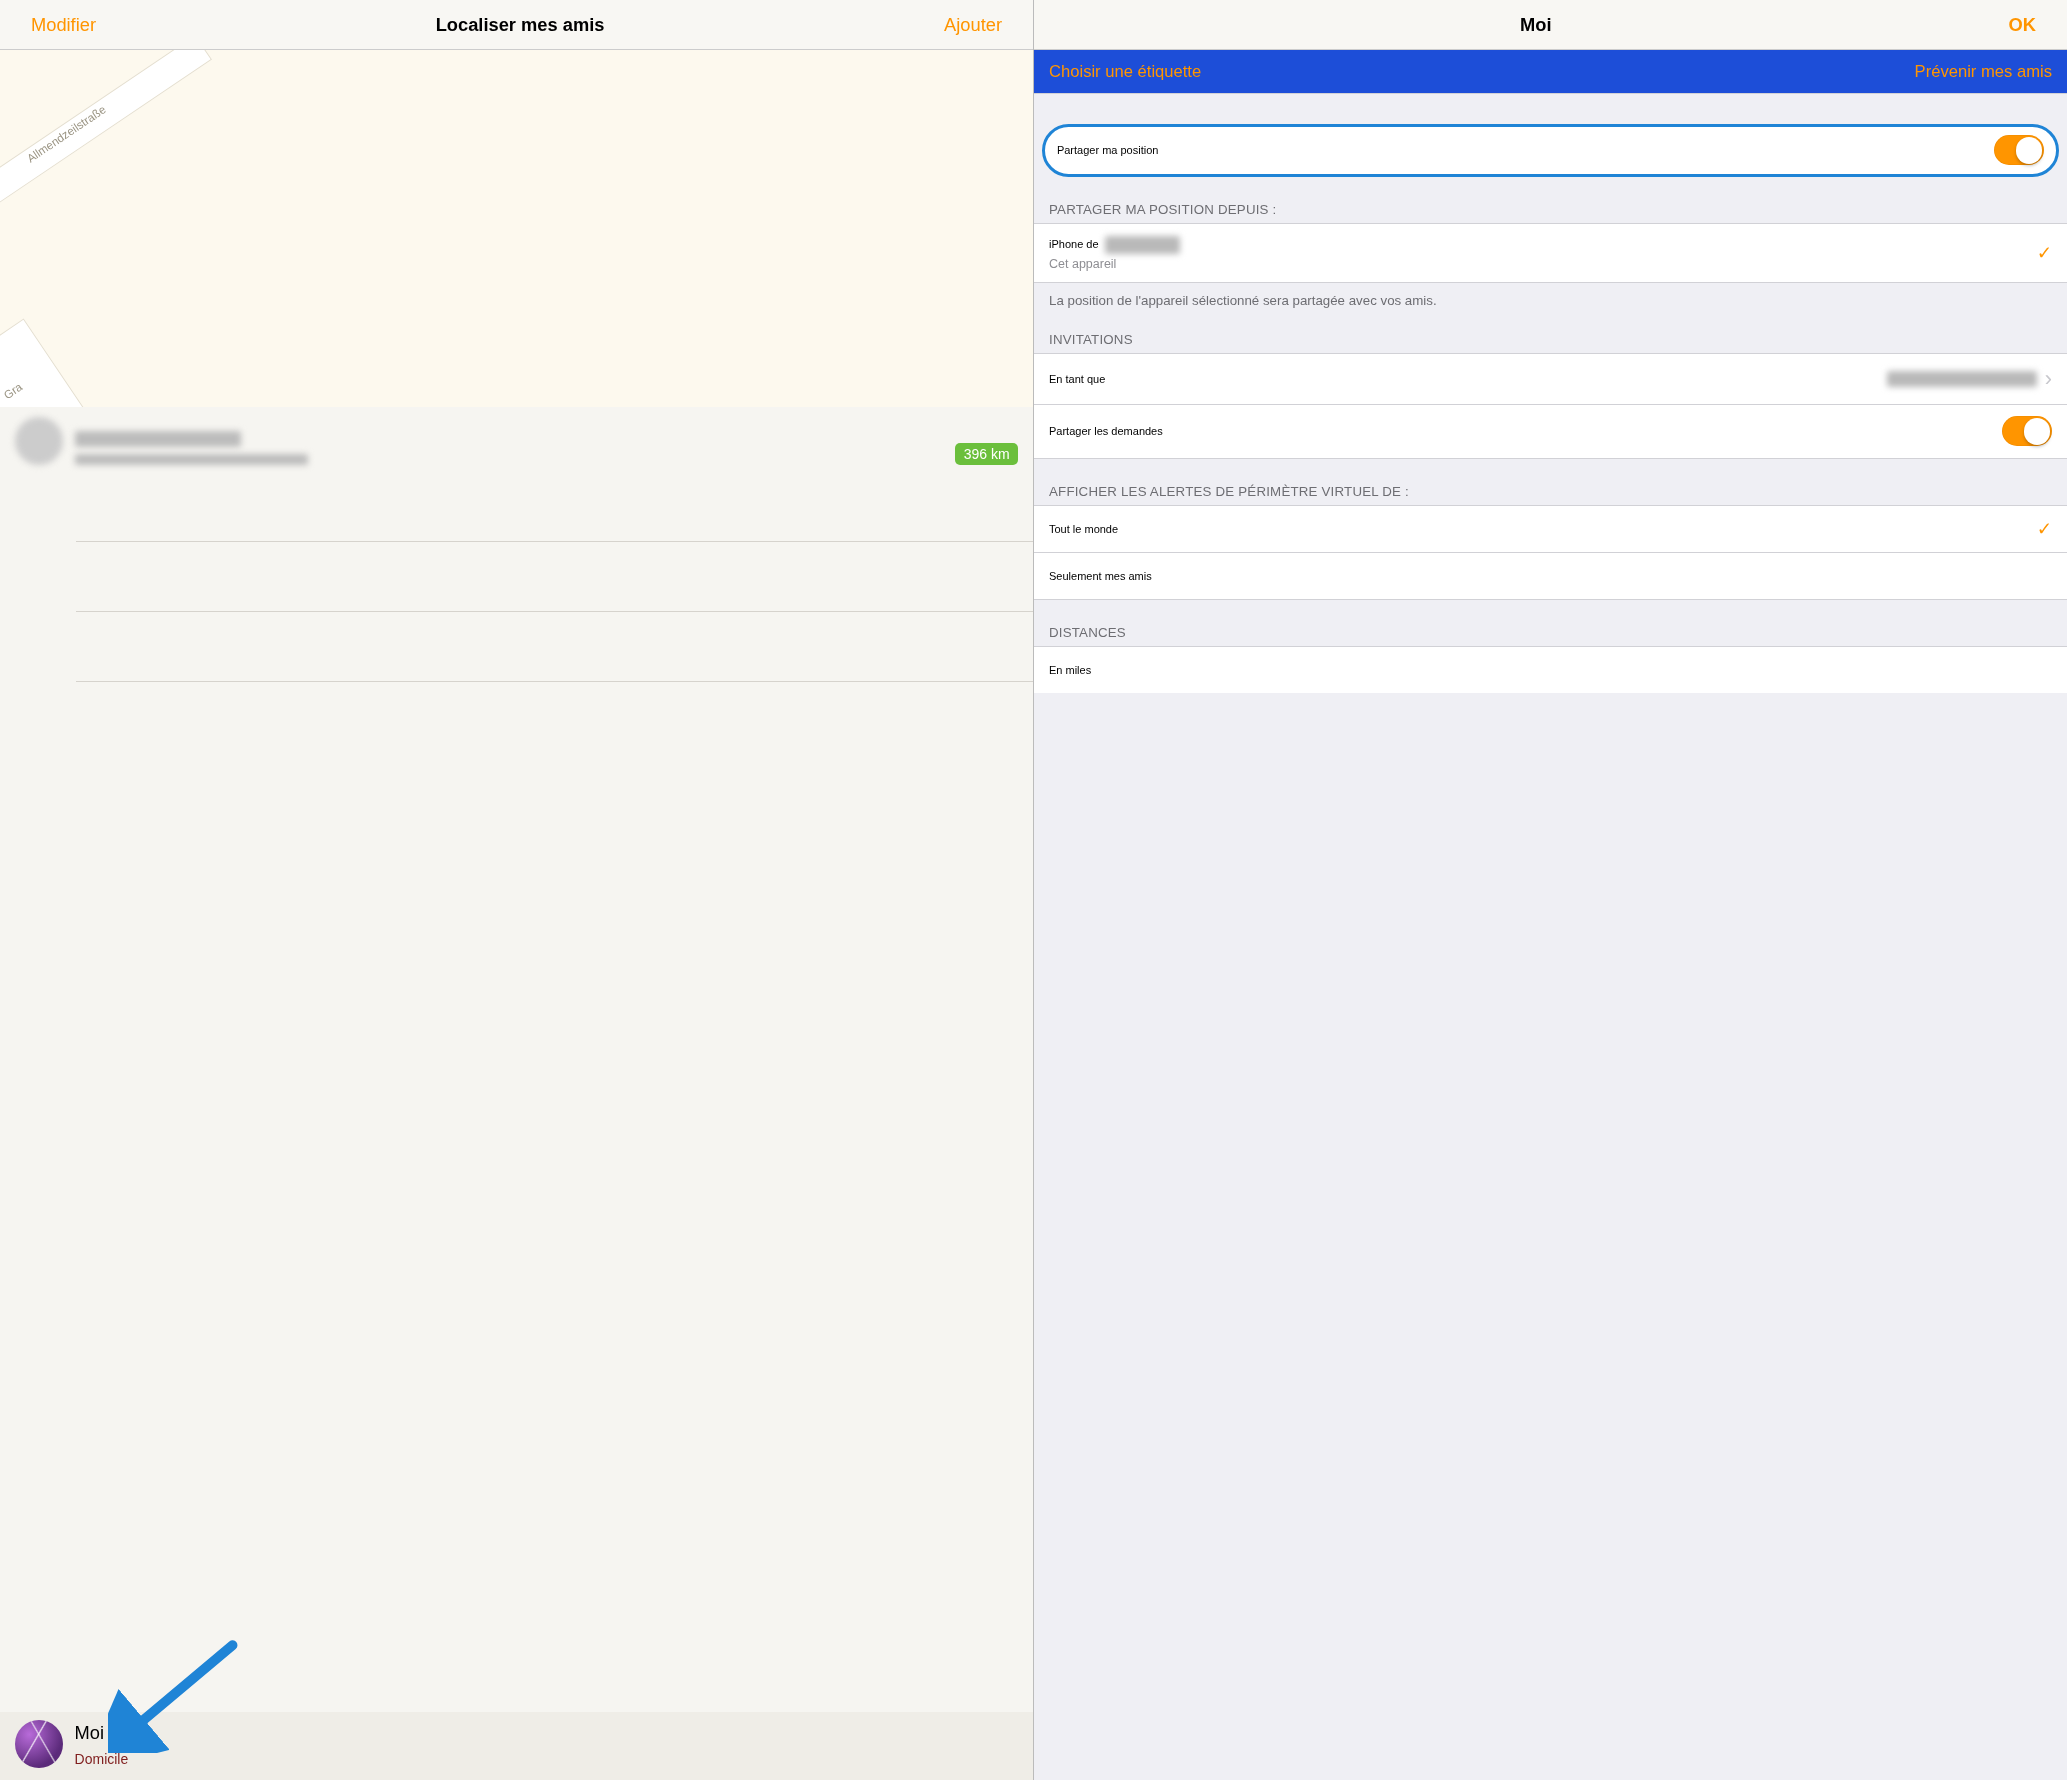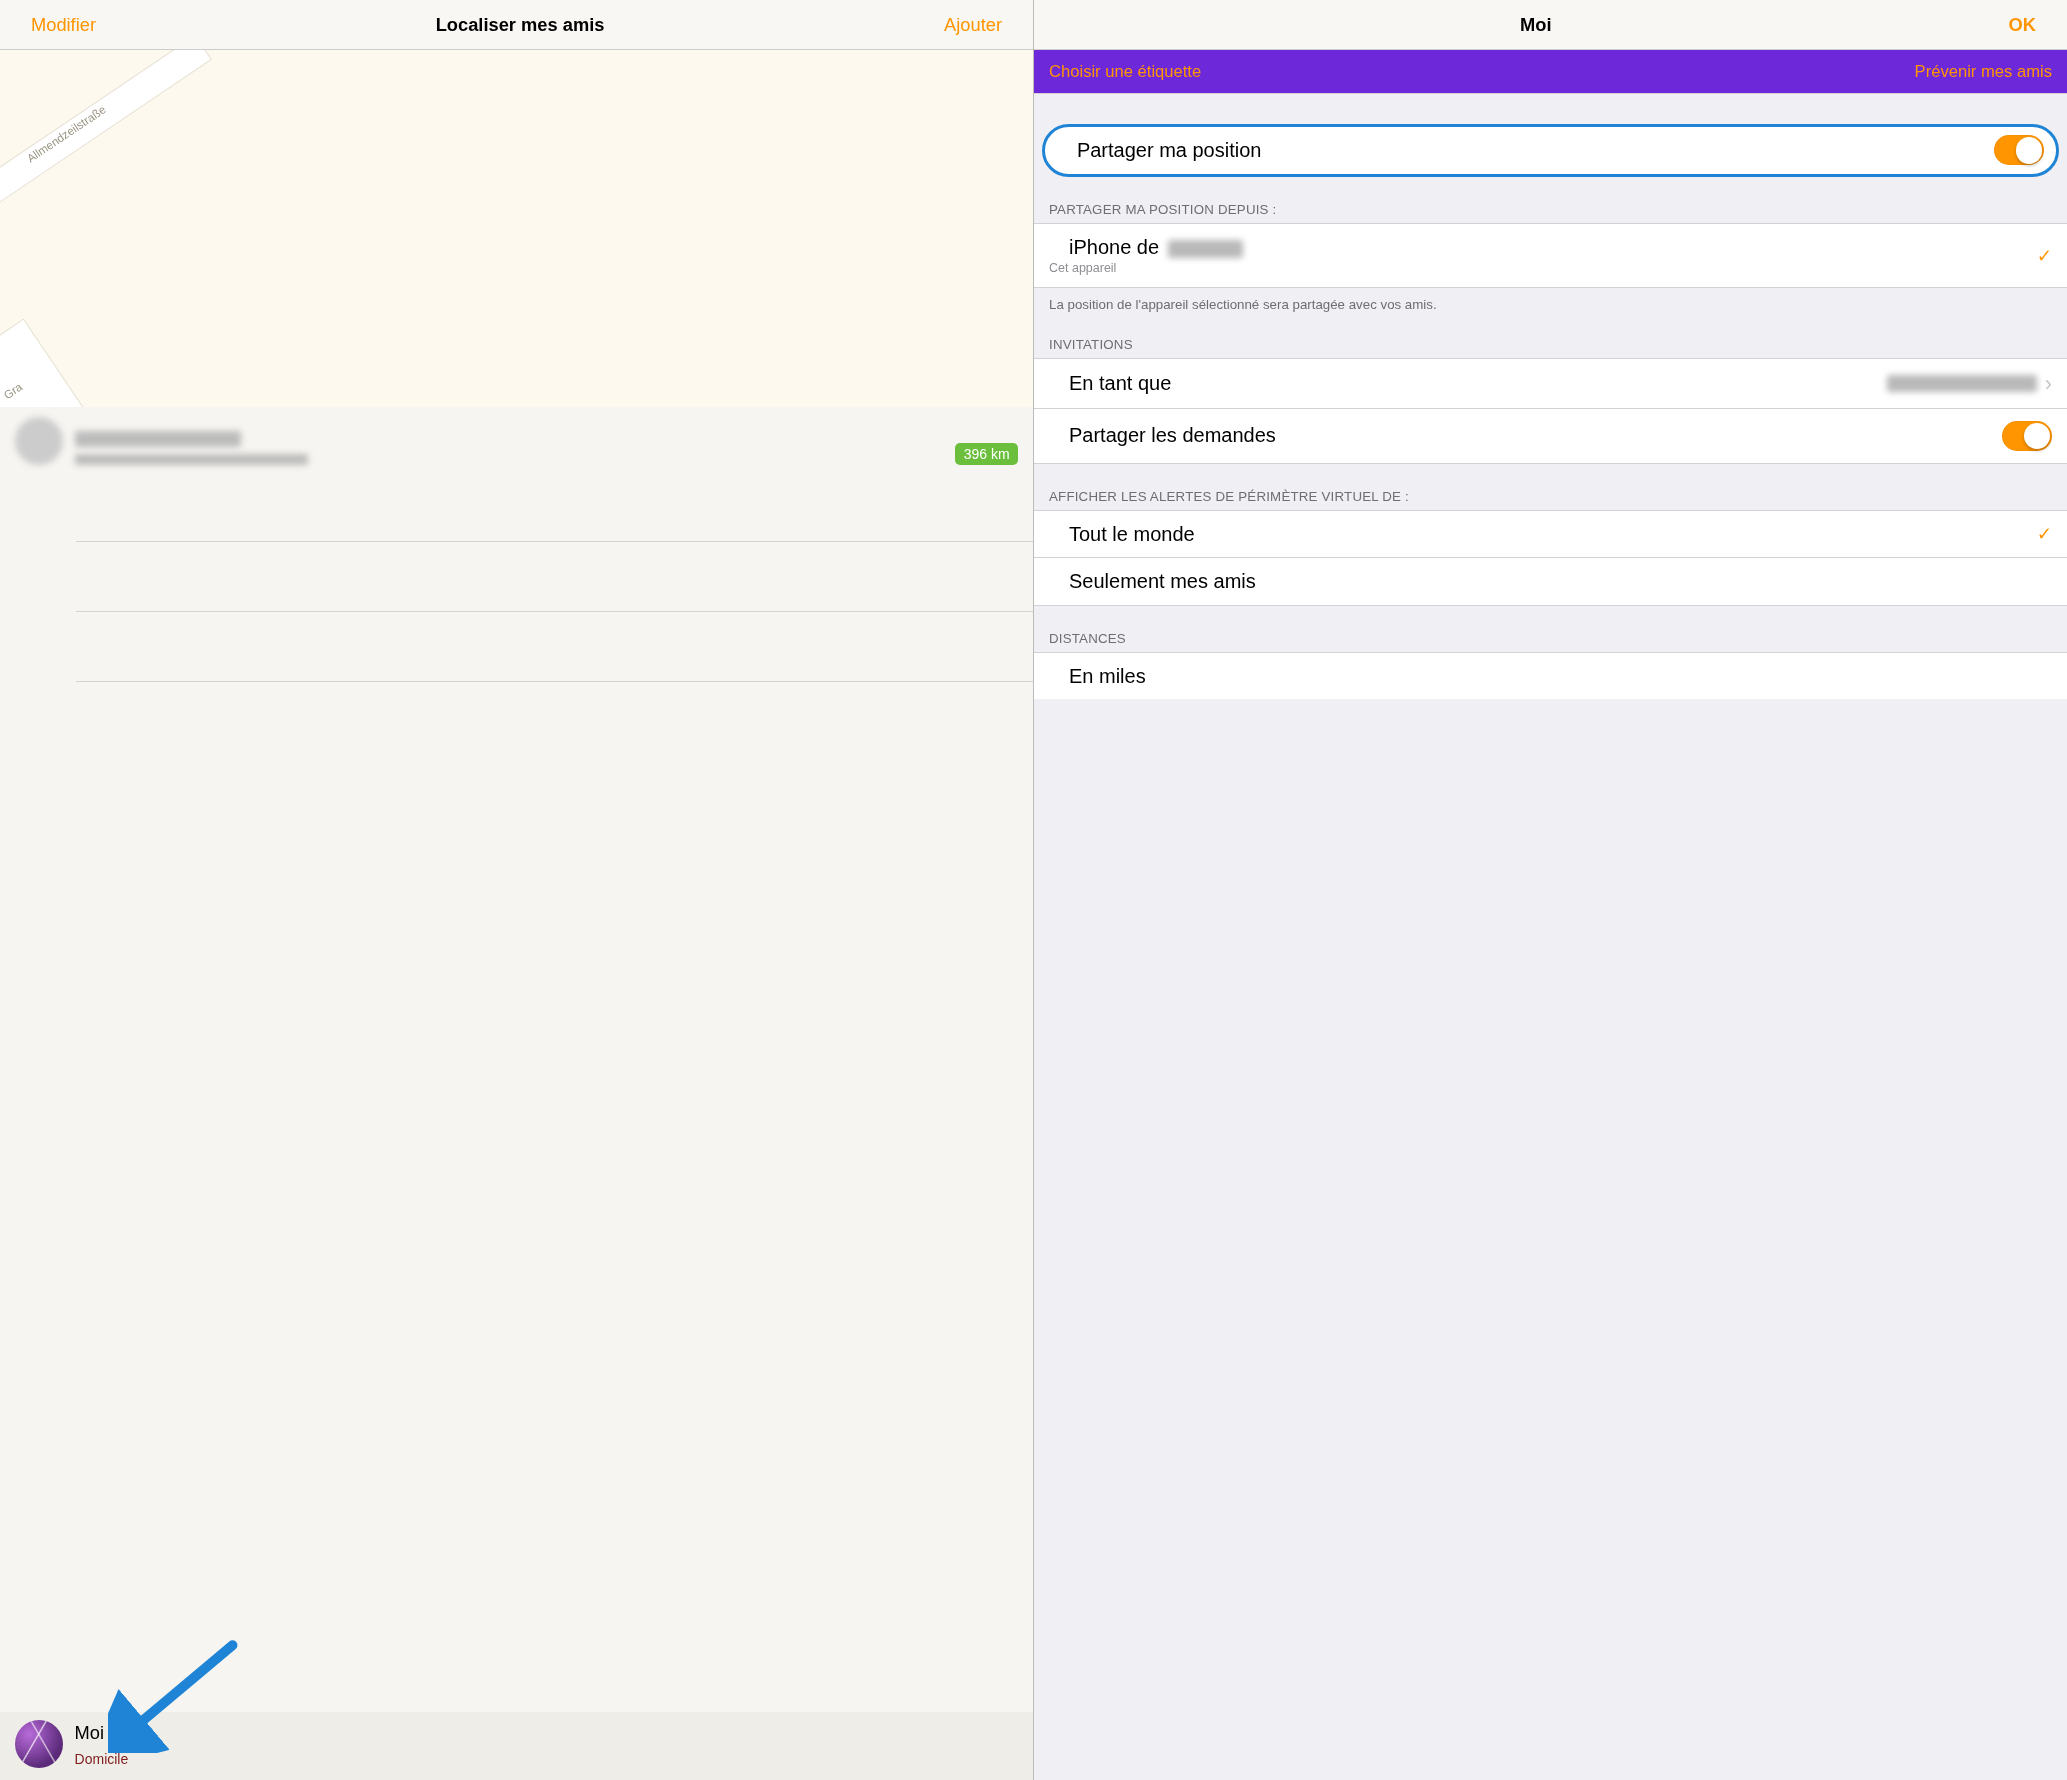--- a/index.html
+++ b/index.html
@@ -107,21 +107,21 @@
   .me-sub  { color: #7f1d1d; font-size: 14px; margin-top:7px; }
   
   .arrow {
     position: absolute;
     top: -75px; left: 108px;
     pointer-events: none;
   }
   
   .settings { background: #efeff4; flex:1; overflow:hidden; }
   .link-row {
-    background: #6d28d9;
+    background: #1d4ed8;
     display: flex; justify-content: space-between;
     padding: 11.6px 15px;
     border-bottom: 0.8px solid #d1d1d6;
   }
   .link-row span { color: #ff9500; font-size: 16.6px; cursor:pointer; }
   .gap { height: 30px; }
   .highlight-row {
     margin: 0 8.3px;
     background: #fff;
     border: 3.3px solid #1f84d6;
@@ -141,21 +141,21 @@
   }
   .cell {
     background: #fff;
     padding: 11.6px 15px;
     border-bottom: 0.8px solid #d1d1d6;
     display: flex; align-items: center; justify-content: space-between;
     min-height: 47px;
     position: relative;
   }
   .cell:first-of-type { border-top: 0.8px solid #d1d1d6; }
-  .cell-label { font-size: 20px; margin-left: 20px; }
+  .cell-label { font-size: 11px; }
   .cell-sub { color: #8e8e93; font-size: 12.5px; margin-top: 2.5px; }
   .cell-right { display:flex; align-items:center; gap:8.3px; }
   .check { color: #ff9500; font-size: 18.3px; }
   .chev { color: #c7c7cc; font-size: 21.6px; }
   .blur-value { width: 150px; height: 16.6px; background:#b9b9b9; border-radius:2.5px; filter:blur(3.3px); }
   .blur-name  { display:inline-block; width: 75px; height: 18.3px; background:#b9b9b9; border-radius:2.5px; filter:blur(3.3px); vertical-align: middle; margin-left:3.3px;}
   
   .toggle {
     width: 50px; height: 30px; border-radius: 15px;
     background: #ff9500; position: relative; cursor:pointer;

